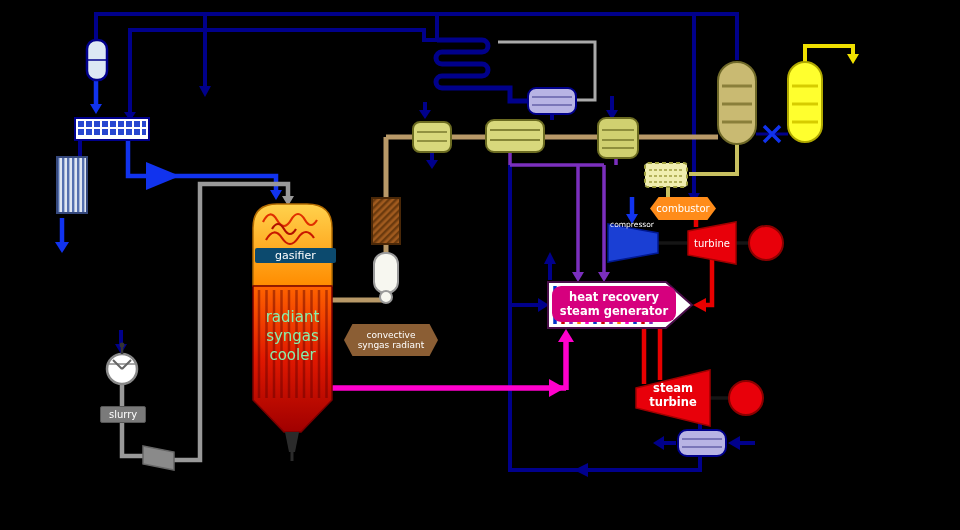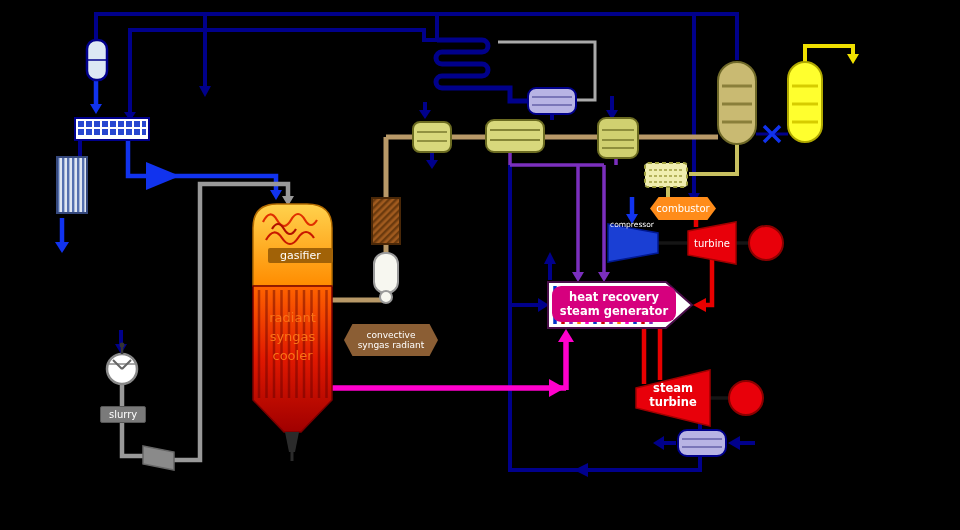--- a/index.html
+++ b/index.html
@@ -1,22 +1,22 @@
 <!DOCTYPE html>
 <html><head>
 <meta charset="utf-8">
 <style>
   html,body{margin:0;padding:0;background:#000;}
   #stage{position:relative;width:960px;height:530px;background:#000;overflow:hidden;
          font-family:"DejaVu Sans", sans-serif;}
   #diagram-svg{position:absolute;left:0;top:0;}
   .lbl{position:absolute;white-space:nowrap;}
-  #gasifier-label{left:268px;top:248px;background:#a16207;color:#fff;font-size:11px;
-      padding:1px 12px;border-radius:2px;}
-  #radiant-label{left:251px;top:308px;width:83px;color:#f97316;font-size:13px;line-height:19px;
+  #gasifier-label{left:255px;top:248px;background:#0c4a6e;color:#fff;font-size:11px;
+      padding:1px 20px;border-radius:2px;}
+  #radiant-label{left:251px;top:308px;width:83px;color:#86efac;font-size:15px;line-height:19px;
       text-align:center;white-space:normal;}
   #radiant-label span{display:block;}
   #convective-label{left:344px;top:324px;width:94px;height:32px;background:#8b5e34;color:#fff;
       font-size:9px;line-height:10.5px;display:flex;flex-direction:column;align-items:center;
       justify-content:center;text-align:center;
       clip-path:polygon(0% 50%, 9% 0%, 91% 0%, 100% 50%, 91% 100%, 9% 100%);}
   #slurry-label{left:100px;top:406px;background:#7a7a7a;color:#fff;font-size:10px;
       padding:2px 8px;border:1px solid #565656;border-radius:2px;}
   #combustor-label{left:650px;top:197px;width:66px;height:23px;background:#ff8c1a;color:#fff;
       font-size:10px;display:flex;align-items:center;justify-content:center;

